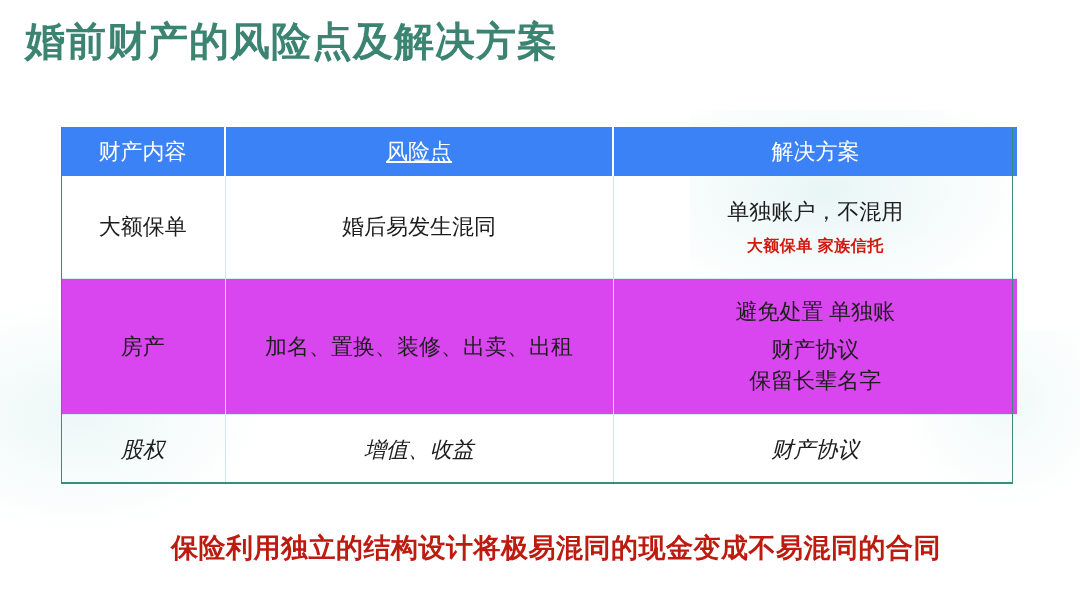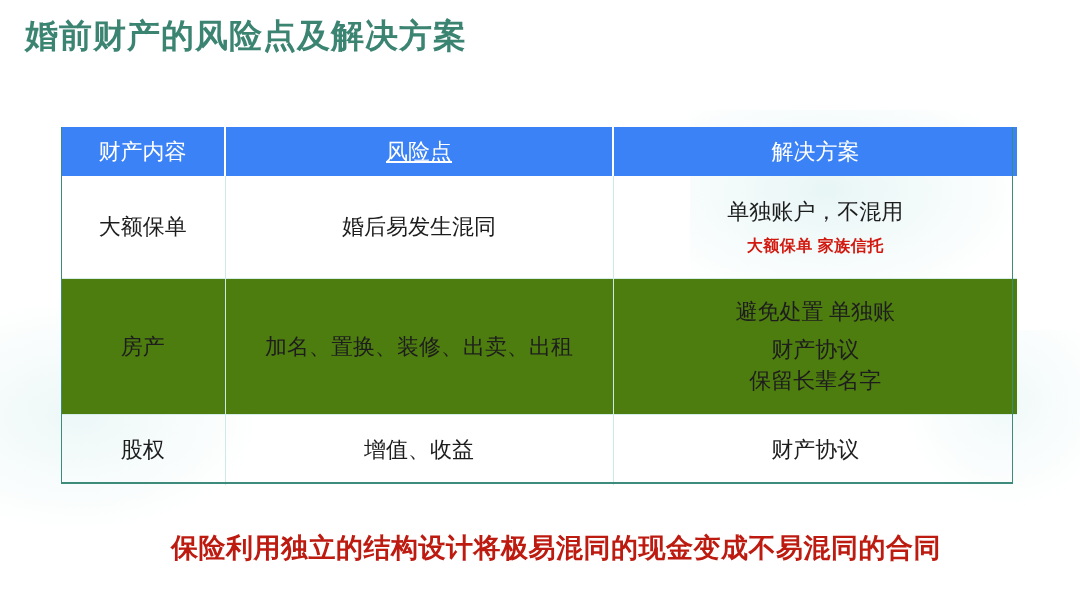--- a/index.html
+++ b/index.html
@@ -36,21 +36,21 @@
     width: 180px; height: 180px;
     background: radial-gradient(ellipse at 60% 40%, rgba(224,242,242,0.45), rgba(255,255,255,0) 70%);
     pointer-events: none;
   }
 
   .slide-title {
     position: absolute;
     left: 25px;
     top: 14px;
     font-family: "DejaVu Sans", "Liberation Sans", sans-serif;
-    font-size: 33px;
+    font-size: 40px;
     font-weight: bold;
     color: #3c8472;
     letter-spacing: 1px;
     white-space: nowrap;
   }
 
   .risk-table {
     position: absolute;
     left: 61px;
     top: 127px;
@@ -91,22 +91,22 @@
   }
   .risk-table tbody td:last-child {
     border-right: none;
     margin-top: 16px;
   }
   .risk-table tbody tr:last-child td {
     border-bottom: none;
   }
 
   .row-cash td    { height: 102px; }
-  .row-house td   { height: 135px; background: #4d7c0f; }
-  .row-equity td  { height: 70px; }
+  .row-house td   { height: 135px; background: #d946ef; }
+  .row-equity td  { height: 70px; font-style: italic; }
 
   
   .table-frame {
     position: absolute;
     left: 61px;
     top: 127px;
     width: 952px;
     height: 357px;
     border-left: 1px solid #3d8b7b;
     border-right: 1px solid #3d8b7b;

